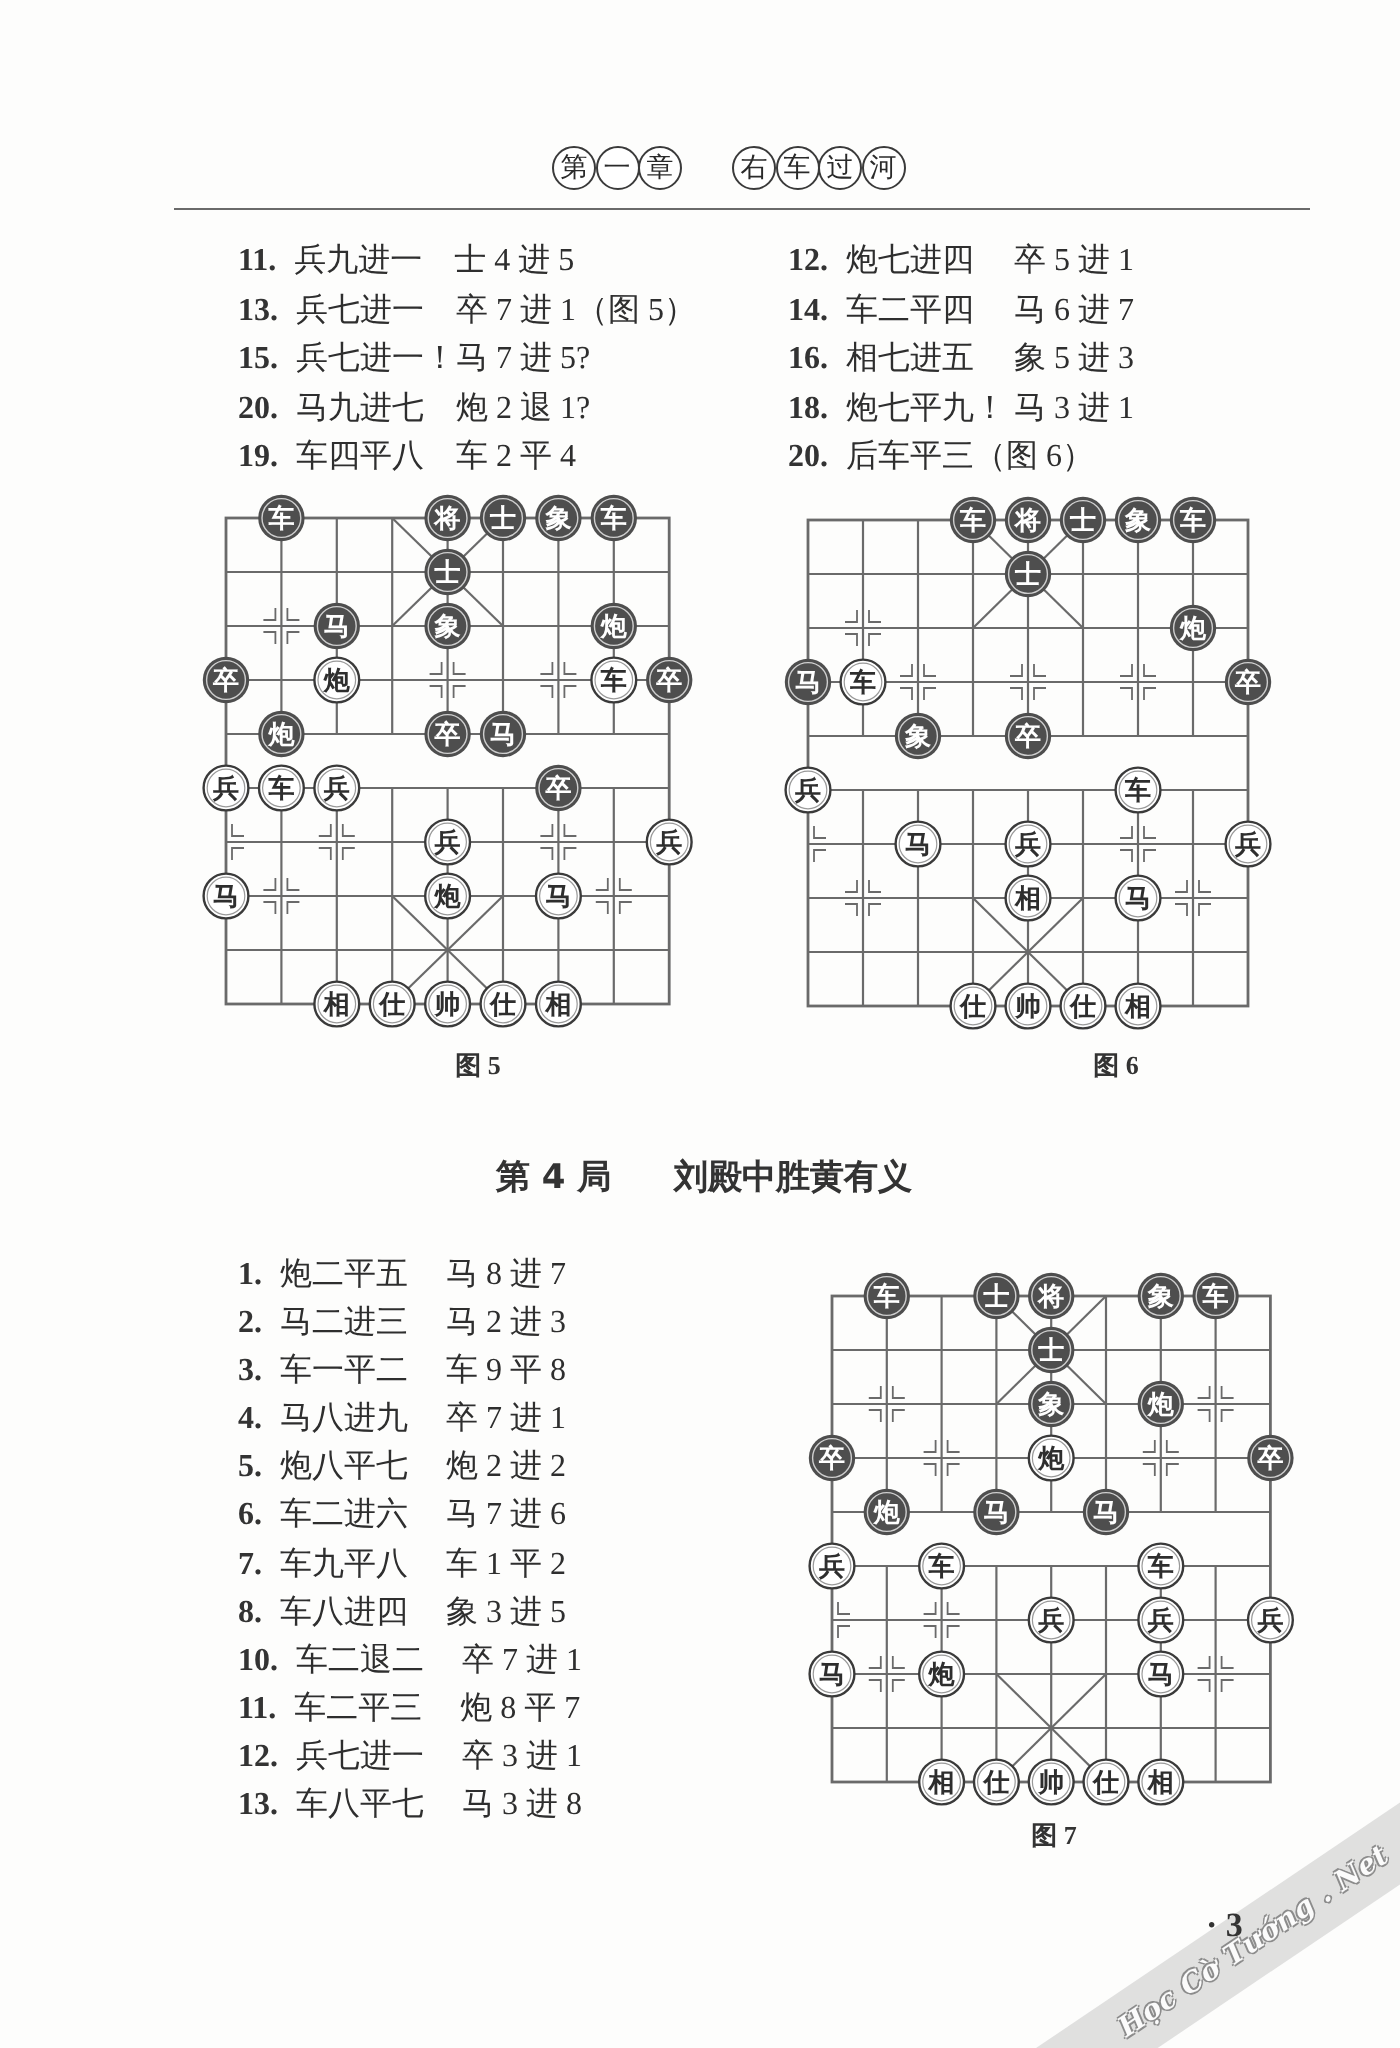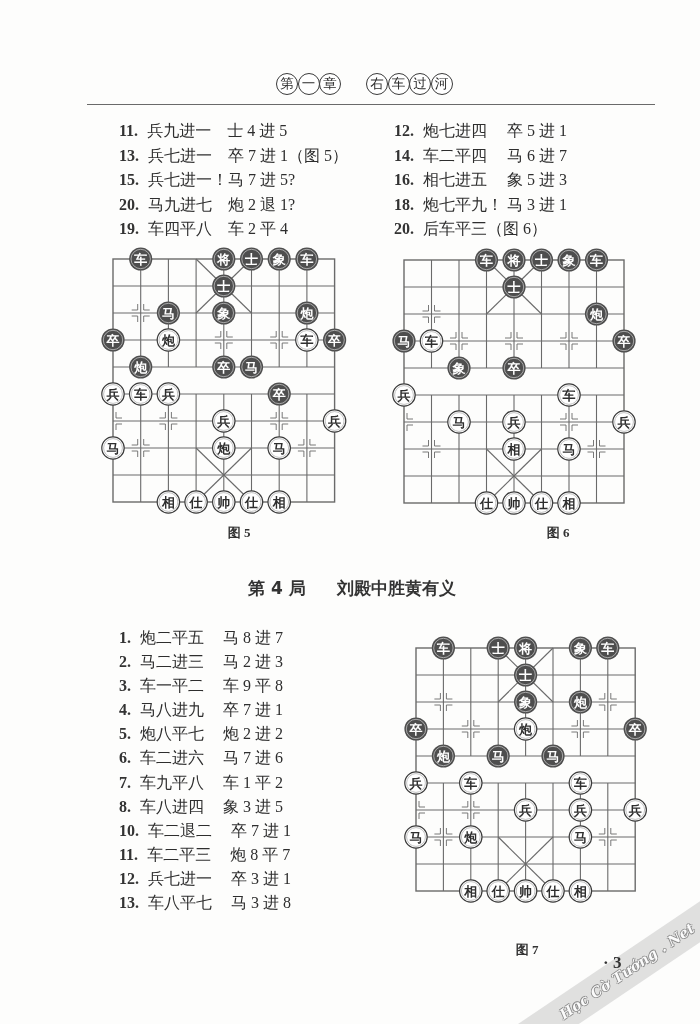--- a/index.html
+++ b/index.html
@@ -624,18 +624,18 @@
         <circle cx="151" cy="257" r="9.4" fill="none" stroke="#9a9a9a" stroke-width="0.6"></circle>
         <text x="151" y="261.6" text-anchor="middle" font-size="13" font-weight="bold" font-family="&quot;DejaVu Sans&quot;, sans-serif" fill="#2e2e2e">仕</text>
       </g>
       <g>
         <circle cx="178.39999999999998" cy="257" r="11.2" fill="#ffffff" stroke="#3a3a3a" stroke-width="1.2"></circle>
         <circle cx="178.39999999999998" cy="257" r="9.4" fill="none" stroke="#9a9a9a" stroke-width="0.6"></circle>
         <text x="178.39999999999998" y="261.6" text-anchor="middle" font-size="13" font-weight="bold" font-family="&quot;DejaVu Sans&quot;, sans-serif" fill="#2e2e2e">相</text>
       </g>
     </svg>
   </div>
-<div class="caption" style="left:527px; top:909px;margin-top:32px;">图 7</div>
+<div class="caption" style="left:527px; top:909px;">图 7</div>
 
 <div class="page-num">· 3</div>
 <div class="wm-band">
   <span class="wm-text">Học Cờ Tướng . Net</span>
 </div>
 
 </body></html>

